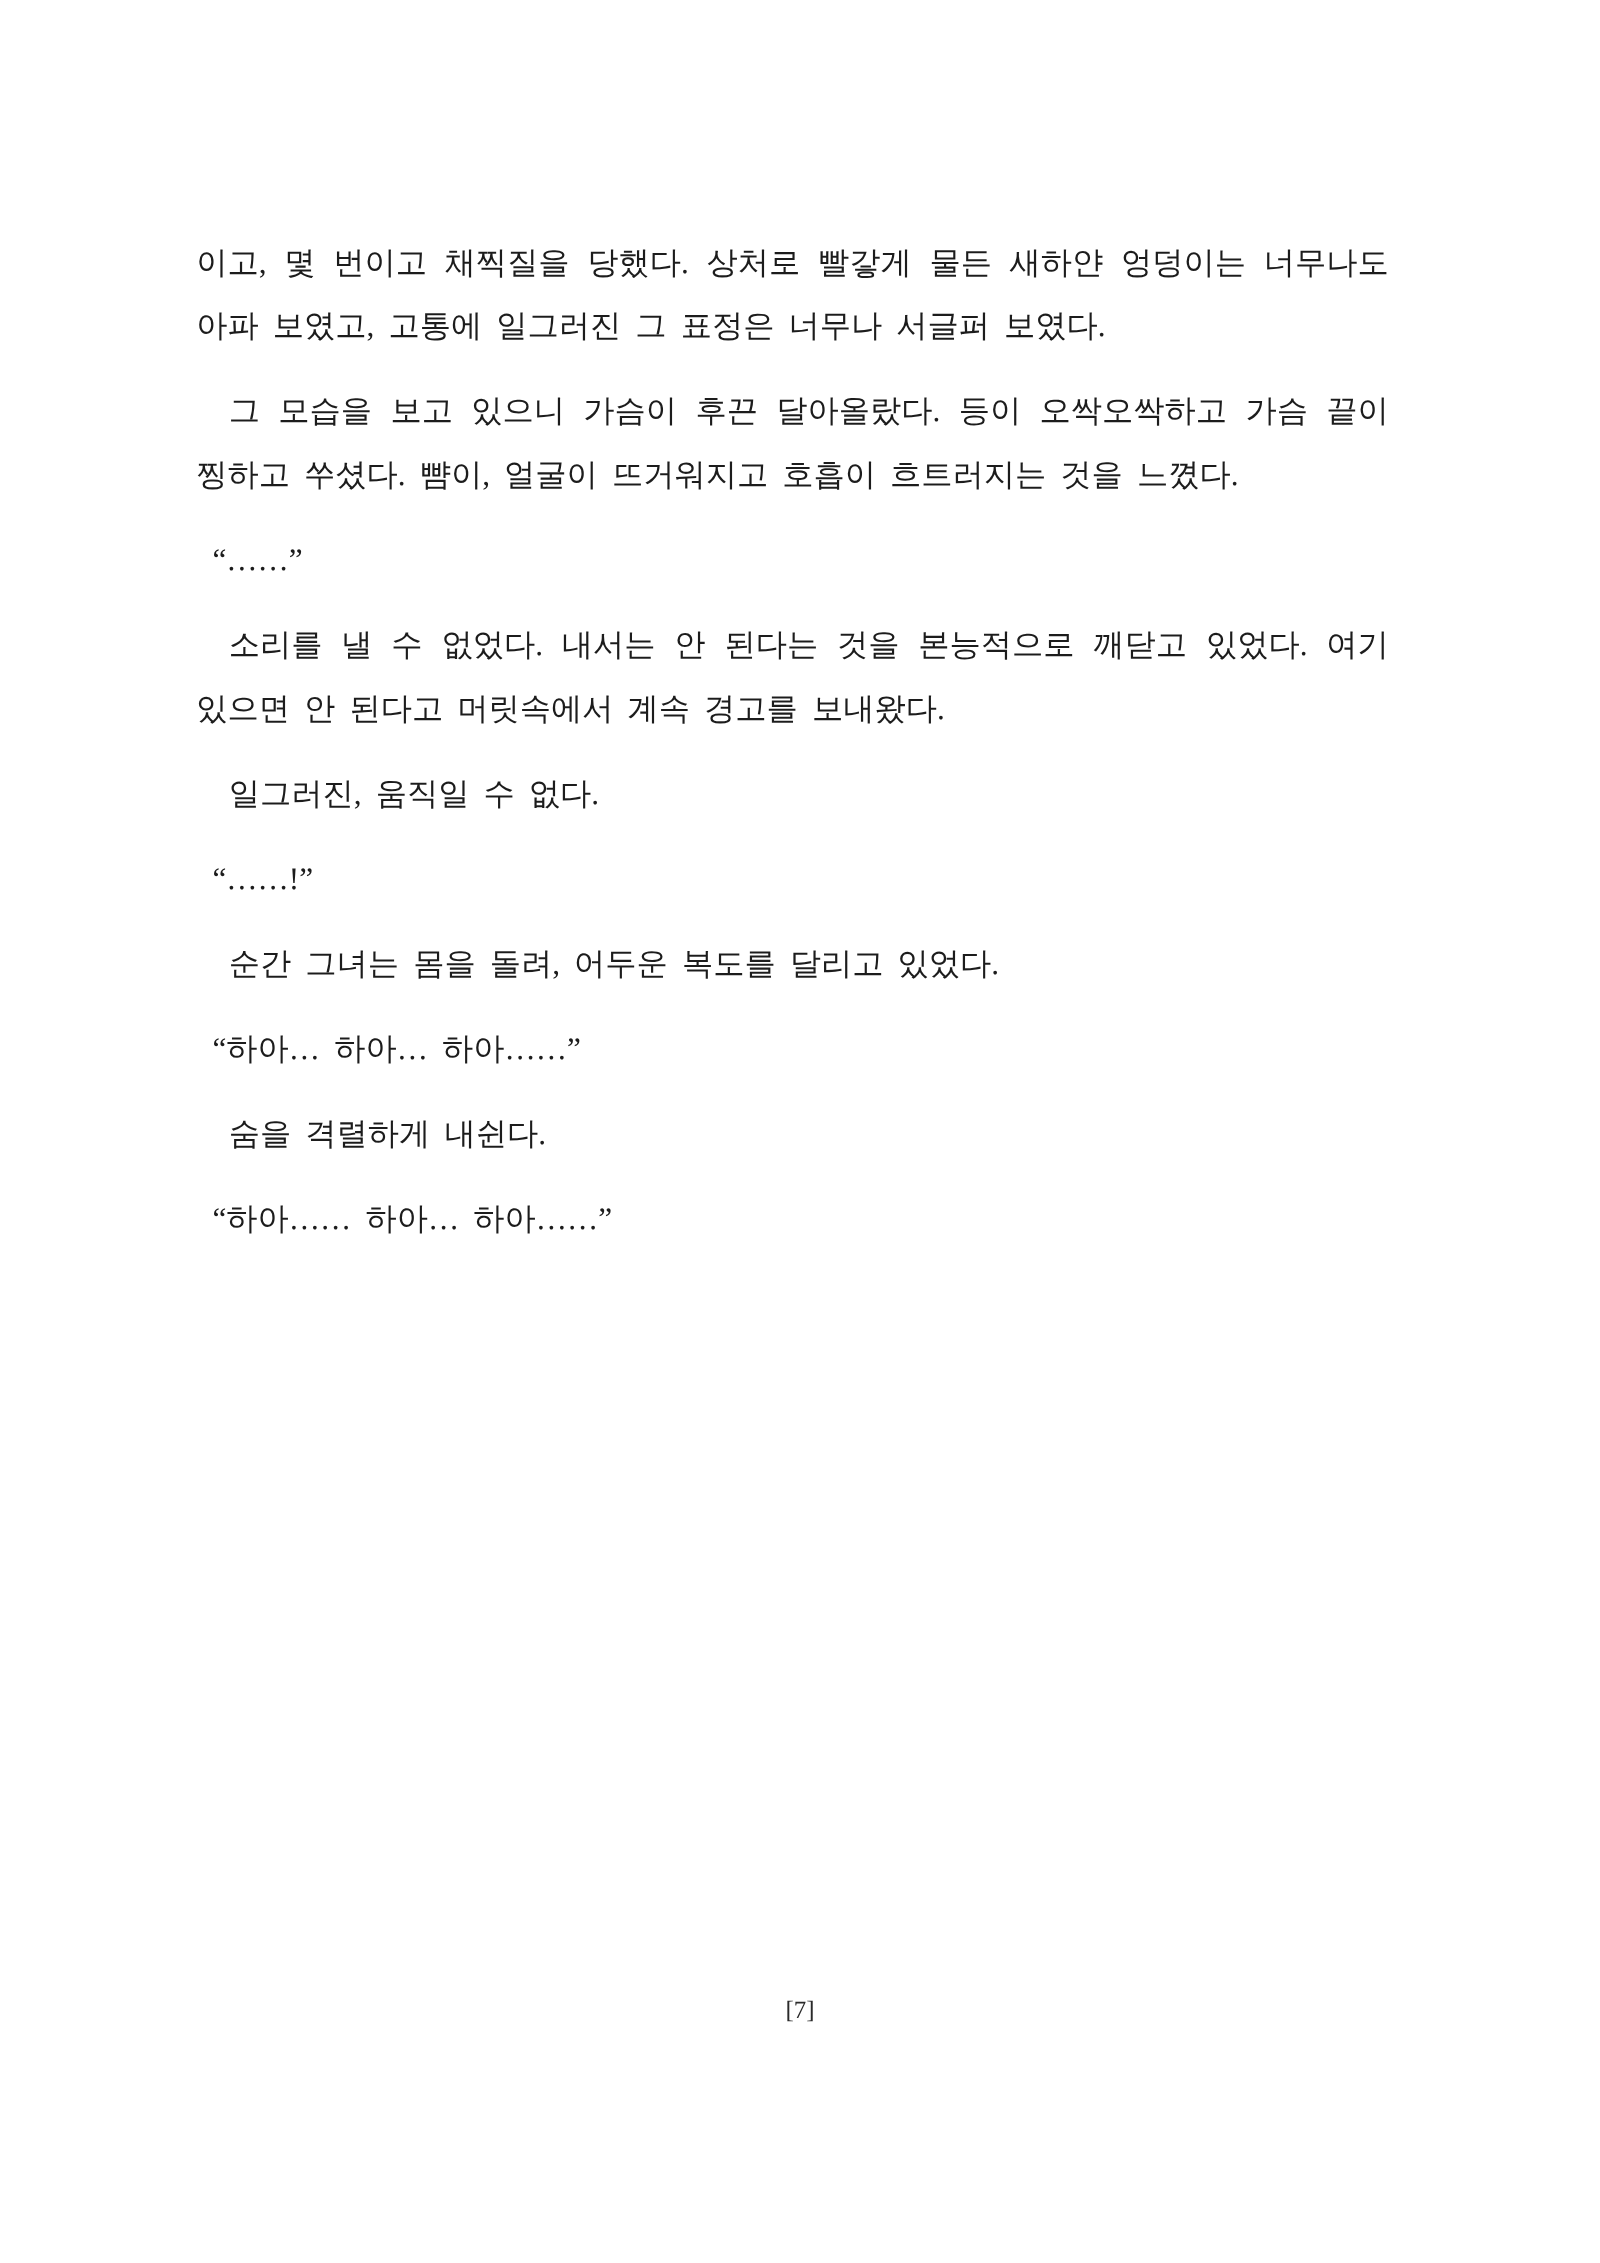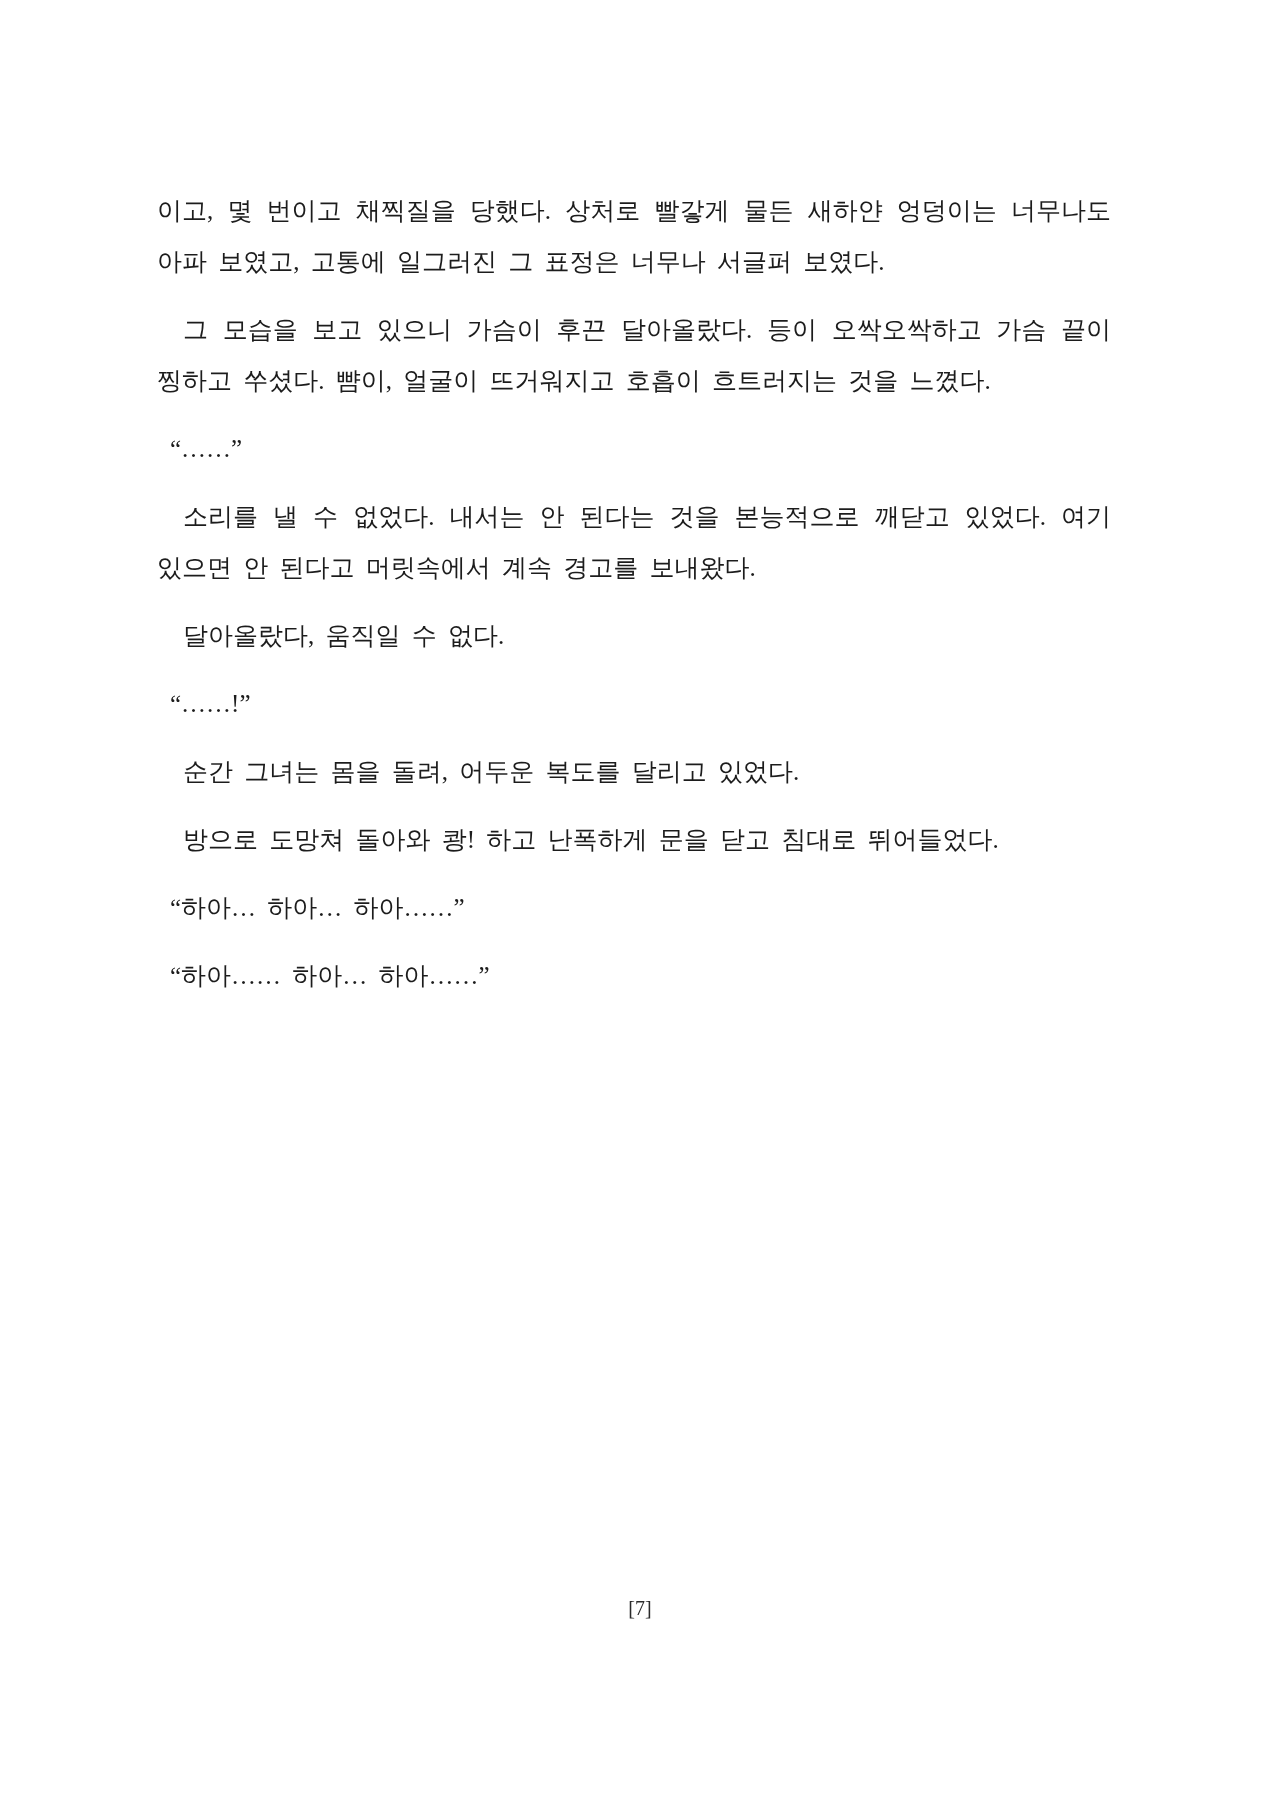--- a/index.html
+++ b/index.html
@@ -48,21 +48,21 @@
 </style>
 </head>
 <body>
 
 <div class="page">
   <div class="content">
     <p class="para flush">이고, 몇 번이고 채찍질을 당했다. 상처로 빨갛게 물든 새하얀 엉덩이는 너무나도 아파 보였고, 고통에 일그러진 그 표정은 너무나 서글퍼 보였다.</p>
     <p class="para indent">그 모습을 보고 있으니 가슴이 후끈 달아올랐다. 등이 오싹오싹하고 가슴 끝이 찡하고 쑤셨다. 뺨이, 얼굴이 뜨거워지고 호흡이 흐트러지는 것을 느꼈다.</p>
     <p class="para quote">“……”</p>
     <p class="para indent">소리를 낼 수 없었다. 내서는 안 된다는 것을 본능적으로 깨닫고 있었다. 여기 있으면 안 된다고 머릿속에서 계속 경고를 보내왔다.</p>
-    <p class="para indent">달아올랐다, 움직일 수 없다.</p>
+    <p class="para indent">일그러진, 움직일 수 없다.</p>
     <p class="para quote">“……!”</p>
     <p class="para indent">순간 그녀는 몸을 돌려, 어두운 복도를 달리고 있었다.</p>
-    <p class="para indent">방으로 도망쳐 돌아와 쾅! 하고 난폭하게 문을 닫고 침대로 뛰어들었다.</p>
     <p class="para quote">“하아… 하아… 하아……”</p>
+    <p class="para indent">숨을 격렬하게 내쉰다.</p>
     <p class="para quote">“하아…… 하아… 하아……”</p>
   </div>
   <div class="footer">[7]</div>
 </div>
 
 </body></html>

